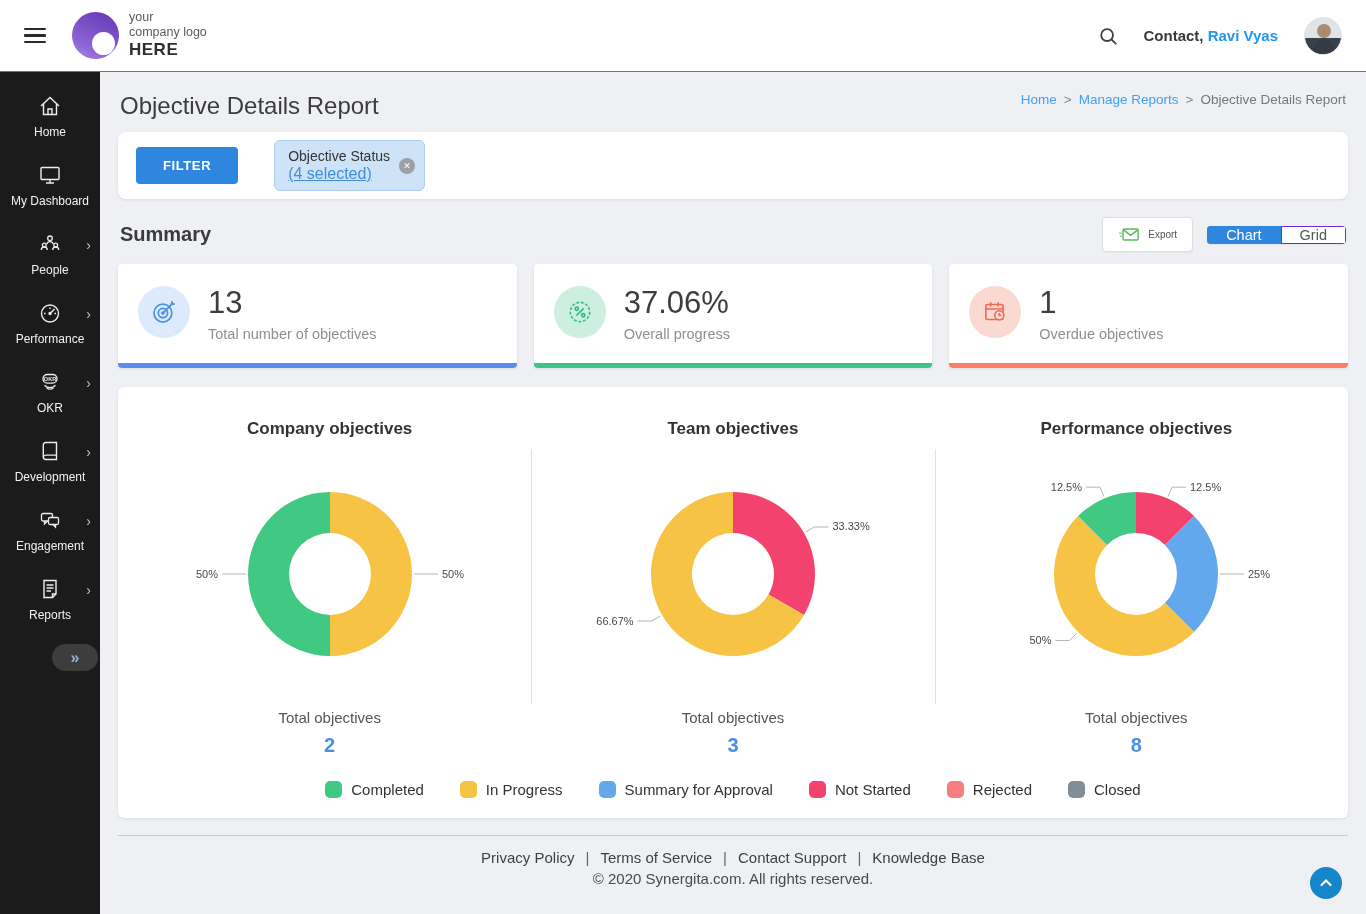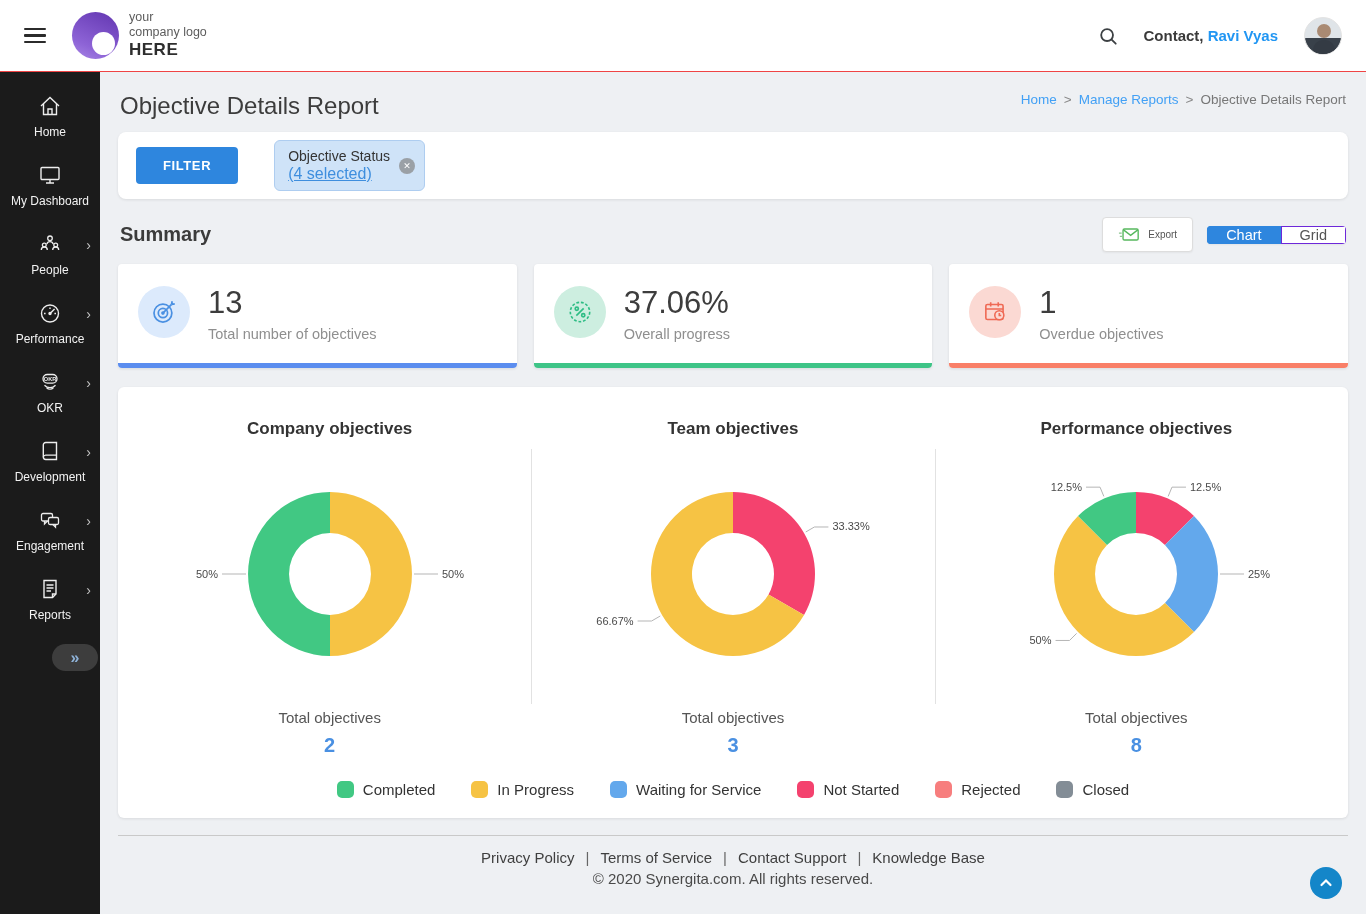--- a/index.html
+++ b/index.html
@@ -343,21 +343,21 @@
         <div class="legend-item">
             <span class="swatch" style="background: rgb(65, 200, 131);"></span>
             <span class="legend-label">Completed</span>
           </div>
         <div class="legend-item">
             <span class="swatch" style="background: rgb(246, 195, 68);"></span>
             <span class="legend-label">In Progress</span>
           </div>
         <div class="legend-item">
             <span class="swatch" style="background: rgb(99, 168, 236);"></span>
-            <span class="legend-label">Waiting for Service</span>
+            <span class="legend-label">Summary for Approval</span>
           </div>
         <div class="legend-item">
             <span class="swatch" style="background: rgb(244, 66, 110);"></span>
             <span class="legend-label">Not Started</span>
           </div>
         <div class="legend-item">
             <span class="swatch" style="background: rgb(247, 126, 126);"></span>
             <span class="legend-label">Rejected</span>
           </div>
         <div class="legend-item">

